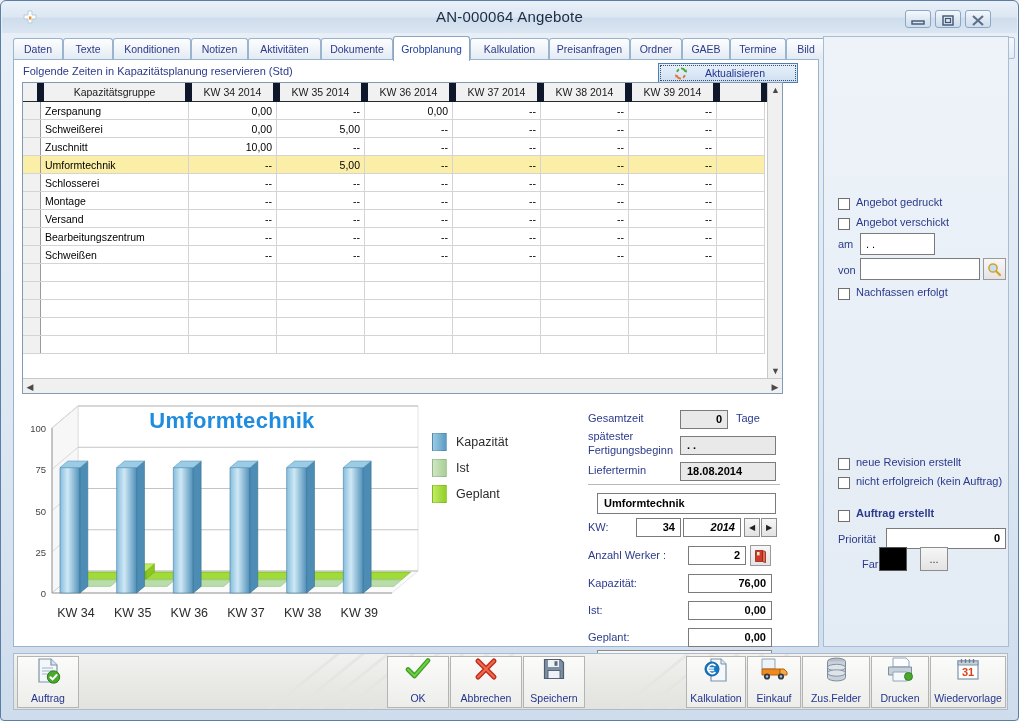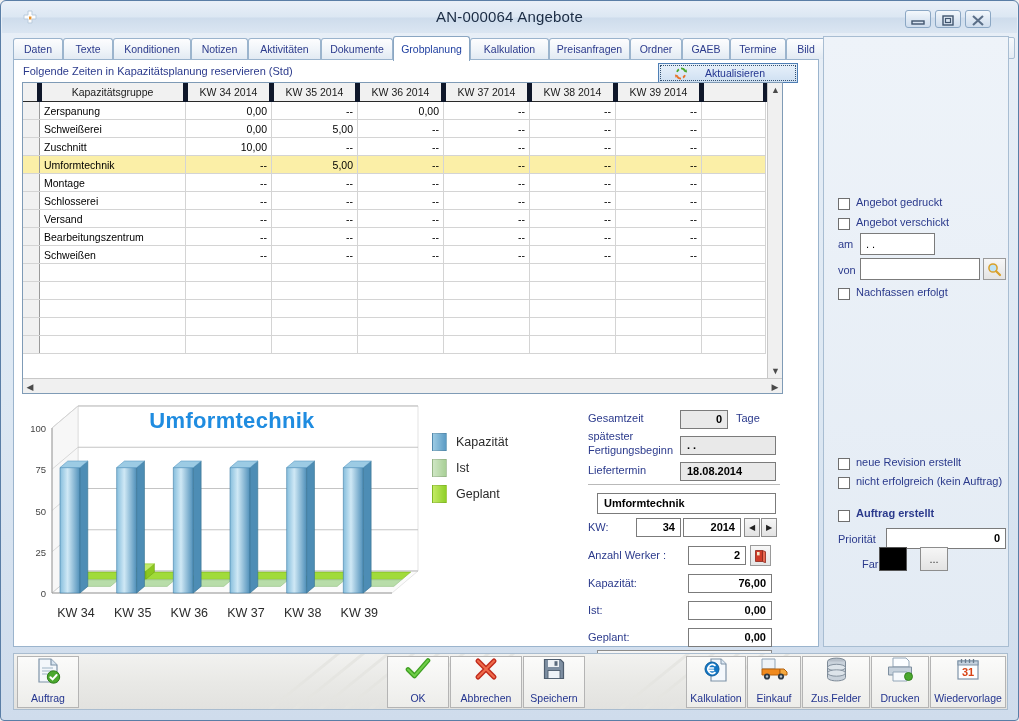--- a/index.html
+++ b/index.html
@@ -91,21 +91,21 @@
     flex:1;text-align:center;color:#23348f;font-size:10.5px;padding-left:14px;
   }
   
   #grid-wrap{
     position:absolute;left:8px;top:22px;width:761px;height:312px;
     border:1px solid #7f9bb6;box-sizing:border-box;background:#ffffff;
   }
   #grid{position:absolute;left:0;top:0;width:745px;height:295px;overflow:hidden;}
   table.grid{border-collapse:collapse;table-layout:fixed;width:745px;}
   table.grid th{
-    height:18px;background:#f1f1f1;border-right:5px solid #0f172a;
+    height:18px;background:#f1f1f1;border-right:7px solid #0f172a;
     border-bottom:1px solid #2a2a2a;
     font-weight:normal;font-size:10.5px;color:#1a1a1a;
     padding:0 4px;text-align:center;white-space:nowrap;
   }
   table.grid th.sel{width:14px;padding:0;background:#f1f1f1;}
   table.grid th.grp{text-align:center;}
   table.grid td{
     height:17px;border-right:1px solid #d4d4d4;border-bottom:1px solid #d4d4d4;
     font-size:10.5px;color:#000;padding:0 4px;white-space:nowrap;
   }
@@ -353,32 +353,32 @@
                 <td class="num">--</td>
                 <td class="num">5,00</td>
                 <td class="num">--</td>
                 <td class="num">--</td>
                 <td class="num">--</td>
                 <td class="num">--</td>
                 <td></td>
               </tr>
               <tr>
                 <td class="sel"></td>
+                <td class="name">Schlosserei</td>
+                <td class="num">--</td>
+                <td class="num">--</td>
+                <td class="num">--</td>
+                <td class="num">--</td>
+                <td class="num">--</td>
+                <td class="num">--</td>
+                <td></td>
+              </tr>
+              <tr>
+                <td class="sel"></td>
                 <td class="name">Montage</td>
-                <td class="num">--</td>
-                <td class="num">--</td>
-                <td class="num">--</td>
-                <td class="num">--</td>
-                <td class="num">--</td>
-                <td class="num">--</td>
-                <td></td>
-              </tr>
-              <tr>
-                <td class="sel"></td>
-                <td class="name">Schlosserei</td>
                 <td class="num">--</td>
                 <td class="num">--</td>
                 <td class="num">--</td>
                 <td class="num">--</td>
                 <td class="num">--</td>
                 <td class="num">--</td>
                 <td></td>
               </tr>
               <tr>
                 <td class="sel"></td>
@@ -582,21 +582,21 @@
       <span class="flab" style="left:4px;top:44px;">Fertigungsbeginn</span>
       <span class="fbox left" style="left:96px;top:36px;width:96px;">.  .</span>
 
       <span class="flab" style="left:4px;top:64px;">Liefertermin</span>
       <span class="fbox left" style="left:96px;top:62px;width:96px;">18.08.2014</span>
 
       <span class="fbox white left" style="left:13px;top:93px;width:179px;height:21px;line-height:19px;">Umformtechnik</span>
 
       <span class="flab" style="left:4px;top:121px;">KW:</span>
       <span class="fbox white" style="left:52px;top:118px;width:45px;">34</span>
-      <span class="fbox white" style="left:99px;top:118px;width:58px;">2014</span>
+      <span class="fbox white" style="left:99px;top:118px;width:58px;font-style:italic;">2014</span>
       <span class="spin" style="left:160px;top:118px;">◀</span>
       <span class="spin" style="left:177px;top:118px;">▶</span>
 
       <span class="flab" style="left:4px;top:149px;">Anzahl Werker :</span>
       <span class="fbox white" style="left:104px;top:146px;width:58px;">2</span>
       <span style="position:absolute;left:166px;top:145px;width:21px;height:21px;box-sizing:border-box;border:1px solid #9a9a9a;background:linear-gradient(180deg,#f7f7f7,#e4e4e4);display:flex;align-items:center;justify-content:center;">
         <svg width="13" height="14" viewBox="0 0 13 14">
           <path d="M1.5 1.5h7v11h-7z" fill="#cf3b28" stroke="#8a2318" stroke-width=".8"></path>
           <path d="M8.5 1.5l3 1.2v11l-3-1.2z" fill="#e86a52" stroke="#8a2318" stroke-width=".8"></path>
           <rect x="3" y="3" width="2.6" height="3.4" fill="#f4e6c8"></rect>

